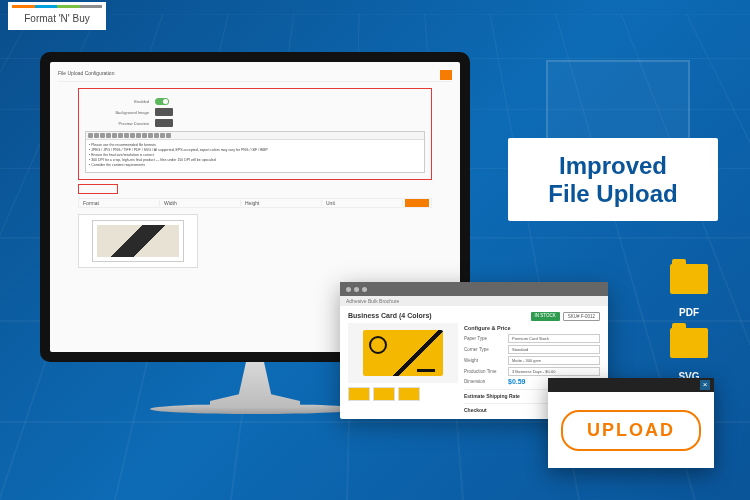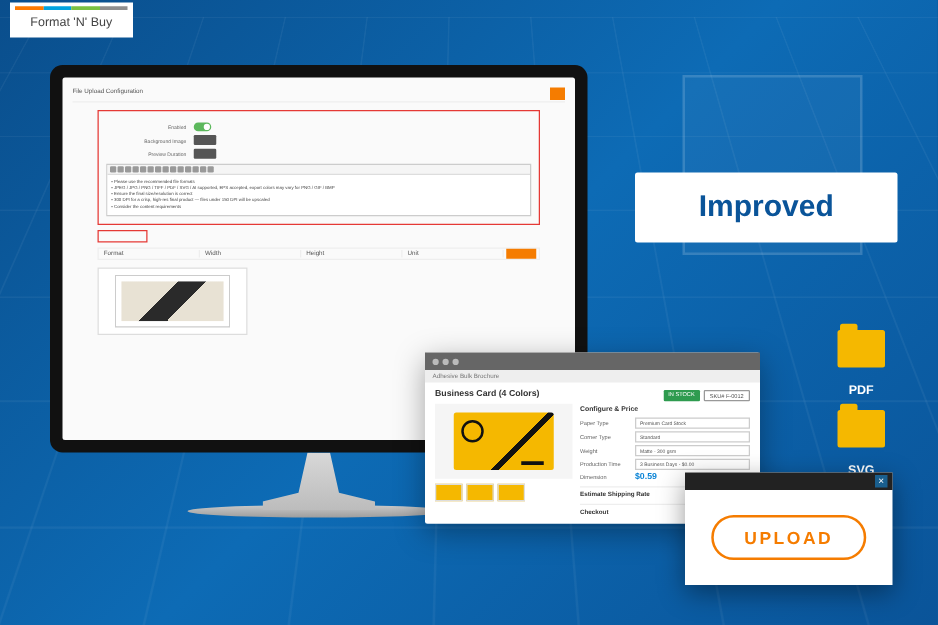--- a/index.html
+++ b/index.html
@@ -58,21 +58,21 @@
 .cfg-t{font-size:5.5px;font-weight:700;margin-bottom:3px}
 .opt-row{display:flex;align-items:center;margin:2px 0;gap:4px}
 .opt-lbl{flex:0 0 40px;font-size:4.5px;color:#666}
 .opt-sel{flex:1;height:9px;border:1px solid #ccc;font-size:4px;padding:1px 3px;color:#555;background:#fff}
 .price{color:#0a84d6;font-weight:700;font-size:7px}
 .sec-t{font-size:5px;font-weight:700;margin-top:4px;border-top:1px solid #eee;padding-top:3px}
 .dialog{position:absolute;right:36px;top:378px;width:166px;height:90px;background:#fff;box-shadow:0 6px 20px rgba(0,0,0,.4);z-index:8}
 .dlg-top{height:14px;background:#222;display:flex;justify-content:flex-end;align-items:center;padding:0 4px}
 .dlg-x{width:10px;height:10px;background:#1a5f8e;color:#fff;font-size:8px;text-align:center;line-height:10px}
 .dlg-body{height:76px;display:flex;align-items:center;justify-content:center}
-.upl-btn{padding:8px 24px;border:2px solid #f57c00;border-radius:18px;color:#f57c00;font-size:14px;font-weight:700;letter-spacing:2px;background:#fff;cursor:pointer}
+.upl-btn{padding:8px 24px;border:2px solid #f57c00;border-radius:18px;color:#f57c00;font-size:18px;font-weight:700;letter-spacing:2px;background:#fff;cursor:pointer}
 .folder{position:absolute;width:42px;z-index:7}
 .folder.pdf{right:40px;top:264px}
 .folder.svg{right:40px;top:328px}
 .fld-ico{width:38px;height:30px;background:#f5b800;border-radius:2px;position:relative;margin:0 auto}
 .fld-ico::before{content:"";position:absolute;top:-5px;left:2px;width:14px;height:6px;background:#f5b800;border-radius:2px 2px 0 0}
 .fld-lbl{text-align:center;color:#fff;font-size:10px;font-weight:700;margin-top:13px}
 </style>
 </head>
 <body>
 
@@ -82,21 +82,21 @@
   <div class="logo-stripe">
     <span style="background:#ff7a00"></span>
       <span style="background:#00a3e0"></span>
       <span style="background:#7ac142"></span>
       <span style="background:#8e8e8e"></span>
   </div>
   <div class="logo-text">Format 'N' Buy</div>
 </div>
 
 <div class="headline">
-  <h1><span>Improved</span><br></h1>
+  <h1><span>Improved</span><br><span>File Upload</span></h1>
 </div>
 
 <div class="monitor">
   <div class="screen">
     <div class="screen-inner">
       <div class="cfg-head"><span>File Upload Configuration</span></div>
       <div class="red-box">
         <div class="frm-row">
             <div class="frm-lbl">Enabled</div>
             <div class="toggle"></div>

